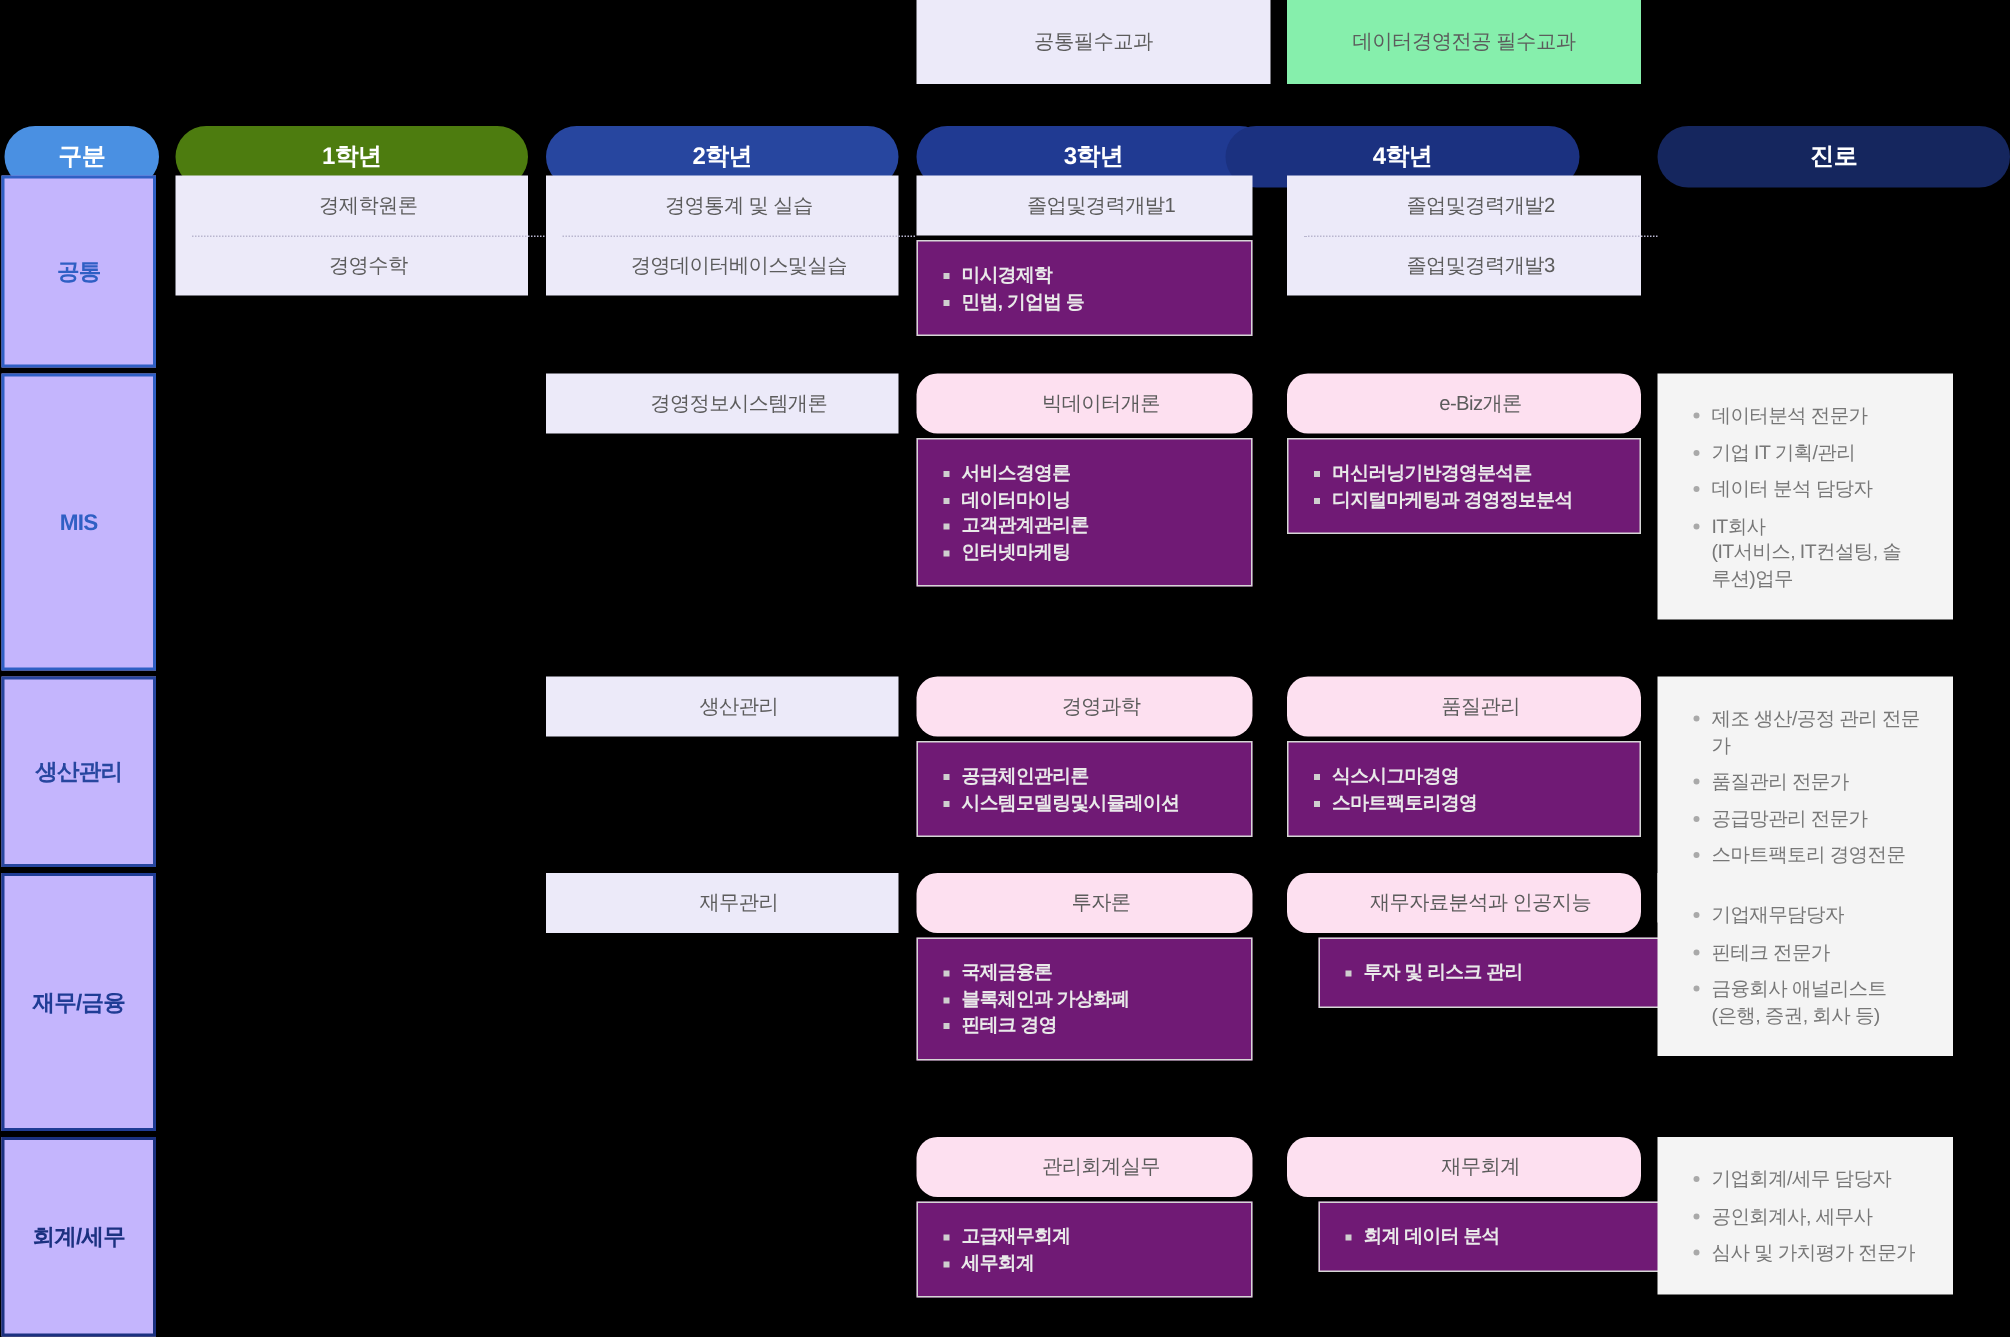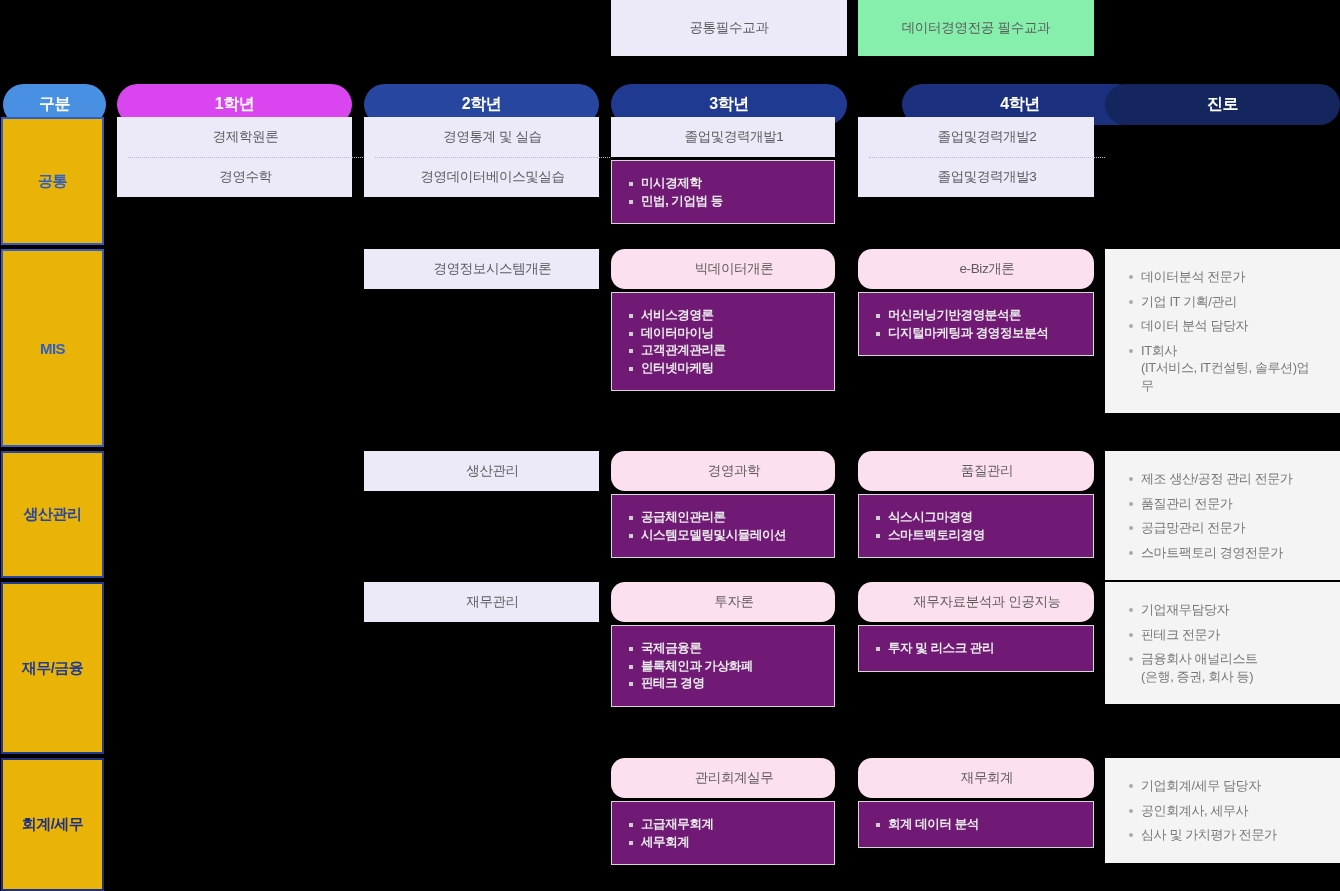--- a/index.html
+++ b/index.html
@@ -18,55 +18,55 @@
     font-size:13.5px;color:#5c5c5c;letter-spacing:-0.3px;
   }
   .chip-common{left:611px;width:236px;background:#eceaf9;}
   .chip-major{left:858px;width:236px;background:#86efac;}
 
   
   .hdr{position:absolute;top:68px;height:41px;border-radius:21px;
        display:flex;align-items:center;justify-content:center;
        color:#fff;font-size:16px;font-weight:700;letter-spacing:-0.4px;margin-top:16px;}
   .h-gubun{left:3px;width:103px;background:#4a90e2;}
-  .h-y1{left:117px;width:235px;background:#d946ef;}
+  .h-y1{left:117px;width:235px;background:#4d7c0f;}
   .h-y2{left:364px;width:235px;background:#27469f;}
   .h-y3{left:611px;width:236px;background:#203a92;}
-  .h-y4{left:902px;width:236px;background:#1b3180;}
+  .h-y4{left:817px;width:236px;background:#1b3180;}
   .h-career{left:1105px;width:235px;background:#15265e;}
 
   
   .row{position:absolute;left:0;width:1340px;}
   .r-common {top:117px;height:128px;}
   .r-mis    {top:249px;height:198px;}
   .r-prod   {top:451px;height:127px;}
   .r-fin    {top:582px;height:172px;}
   .r-acct   {top:758px;height:133px;}
 
   
   .rowlabel{
     position:absolute;left:1px;width:103px;top:0;bottom:0;
-    background:#eab308;border:2px solid #a3a3a3;
+    background:#c4b5fd;border:2px solid #a3a3a3;
     display:flex;align-items:center;justify-content:center;
     color:#27469f;font-weight:700;font-size:15px;letter-spacing:-0.5px;
     box-sizing:border-box;
   }
   .r-common .rowlabel{color:#2f5fc4;border-color:#2f5fc4;}
   .r-mis .rowlabel{color:#2f5fc4;border-color:#2f5fc4;}
   .r-prod .rowlabel{color:#27469f;border-color:#27469f;}
   .r-fin .rowlabel{color:#1f3c95;border-color:#1f3c95;}
   .r-acct .rowlabel{color:#1b3180;border-color:#1b3180;}
 
   
   .cell{position:absolute;top:0;box-sizing:border-box;}
   .c-y1{left:117px;width:235px;}
   .c-y2{left:364px;width:235px;}
   .c-y3{left:611px;width:224px;}
   .c-y4{left:858px;width:236px;}
-  .c-career{left:1105px;width:235px;}
+  .c-career{left:1105px;width:197px;}
 
   .course{
     width:100%;box-sizing:border-box;
     display:flex;flex-direction:column;align-items:center;justify-content:center;
     font-size:13.5px;color:#5c5c5c;letter-spacing:-0.4px;line-height:1.35;
   }
   .course.common{background:#eceaf9;}
   .course.major{background:#fde0f0;border-radius:14px;}
   .course .line{
     width:100%;height:40px;display:flex;align-items:center;justify-content:center;
@@ -84,21 +84,21 @@
   .subbox ul{margin:0;padding:0;list-style:none;}
   .subbox li{
     position:relative;padding-left:13px;
     font-size:12.5px;color:#e9e9e9;letter-spacing:-0.4px;
     line-height:1.0;margin:5px 0;font-weight:700;
   }
   .subbox li::before{
     content:"";position:absolute;left:1px;top:5px;
     width:4px;height:4px;background:#cfcfcf;
   }
-  .subbox.centerv{display:flex;align-items:flex-end;}
+  .subbox.centerv{display:flex;align-items:flex-end;margin-left:21px;}
   .subbox.centerv ul{width:100%;}
 
   
   .careerbox{
     width:100%;box-sizing:border-box;height:100%;
     background:#f4f4f4;
     display:flex;flex-direction:column;justify-content:center;
     padding:12px 22px;
   }
   .careerbox ul{margin:0;padding:0;list-style:none;}

